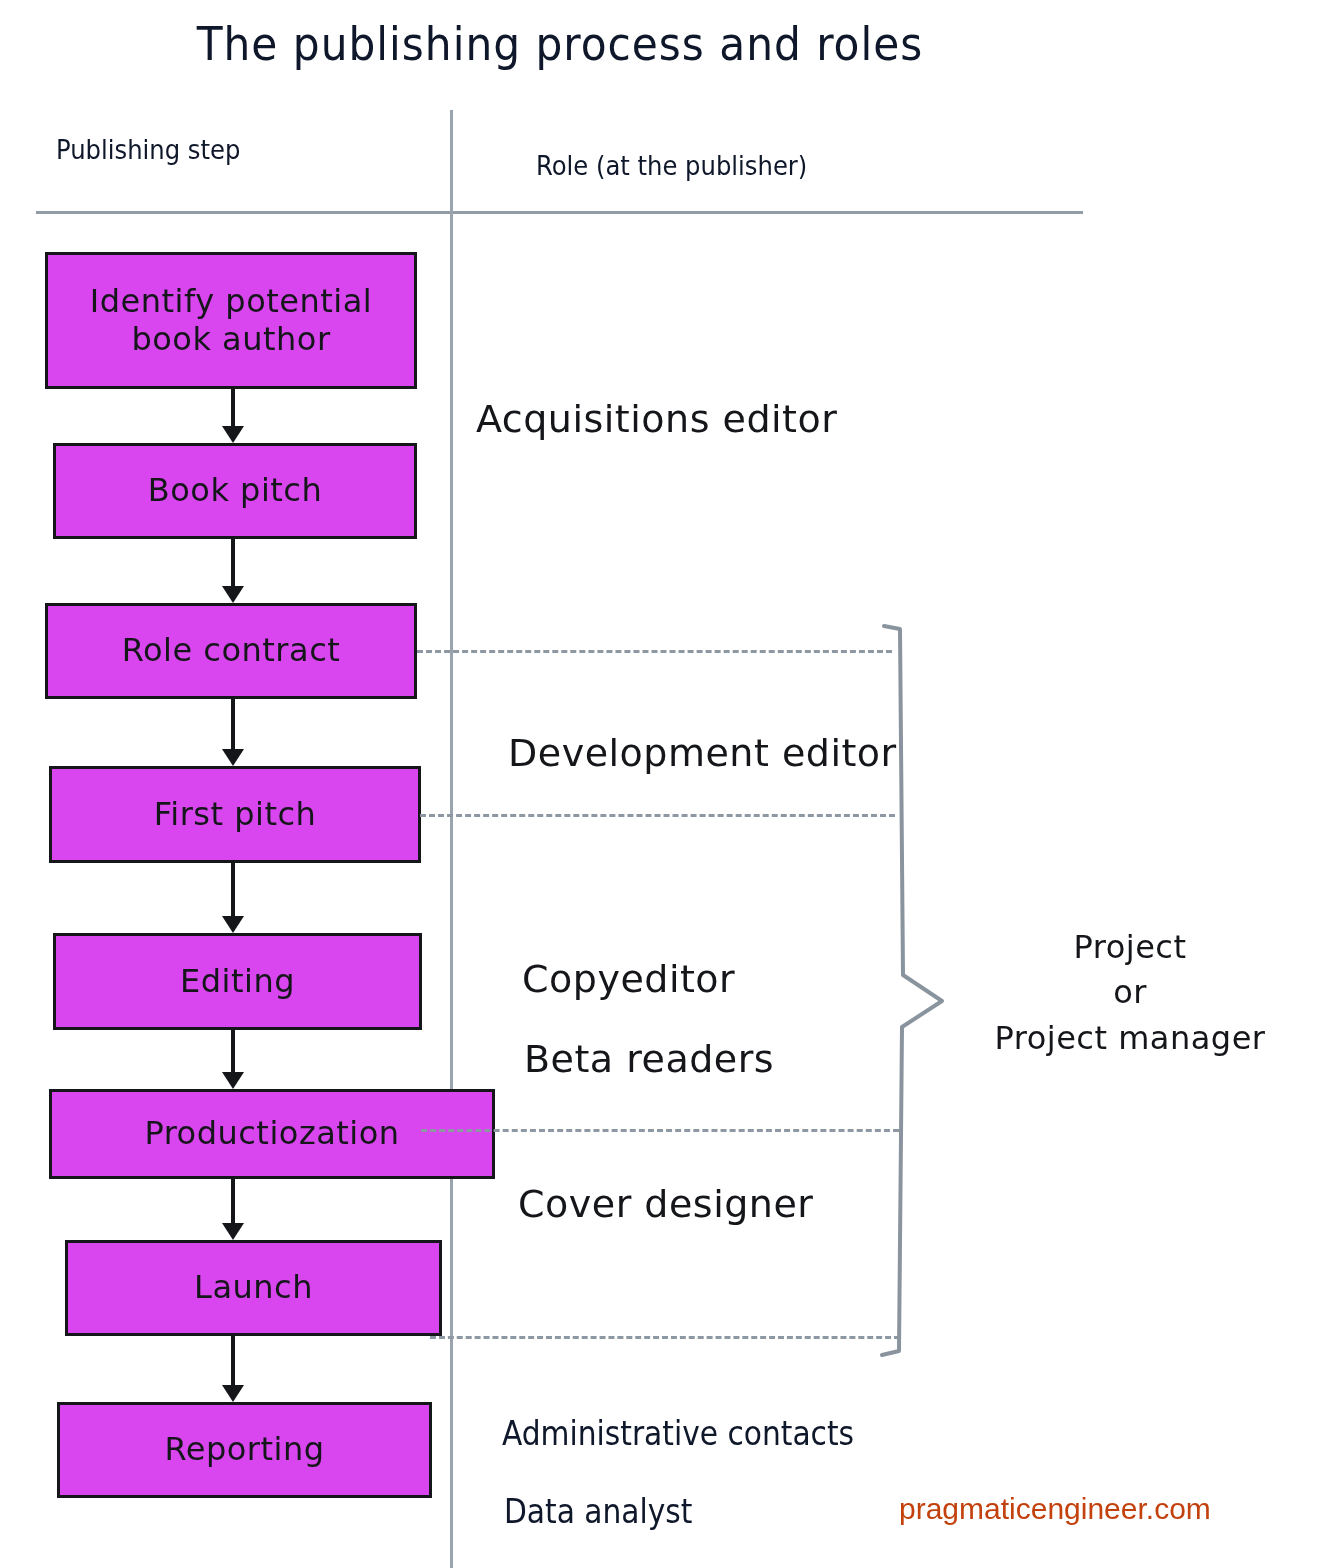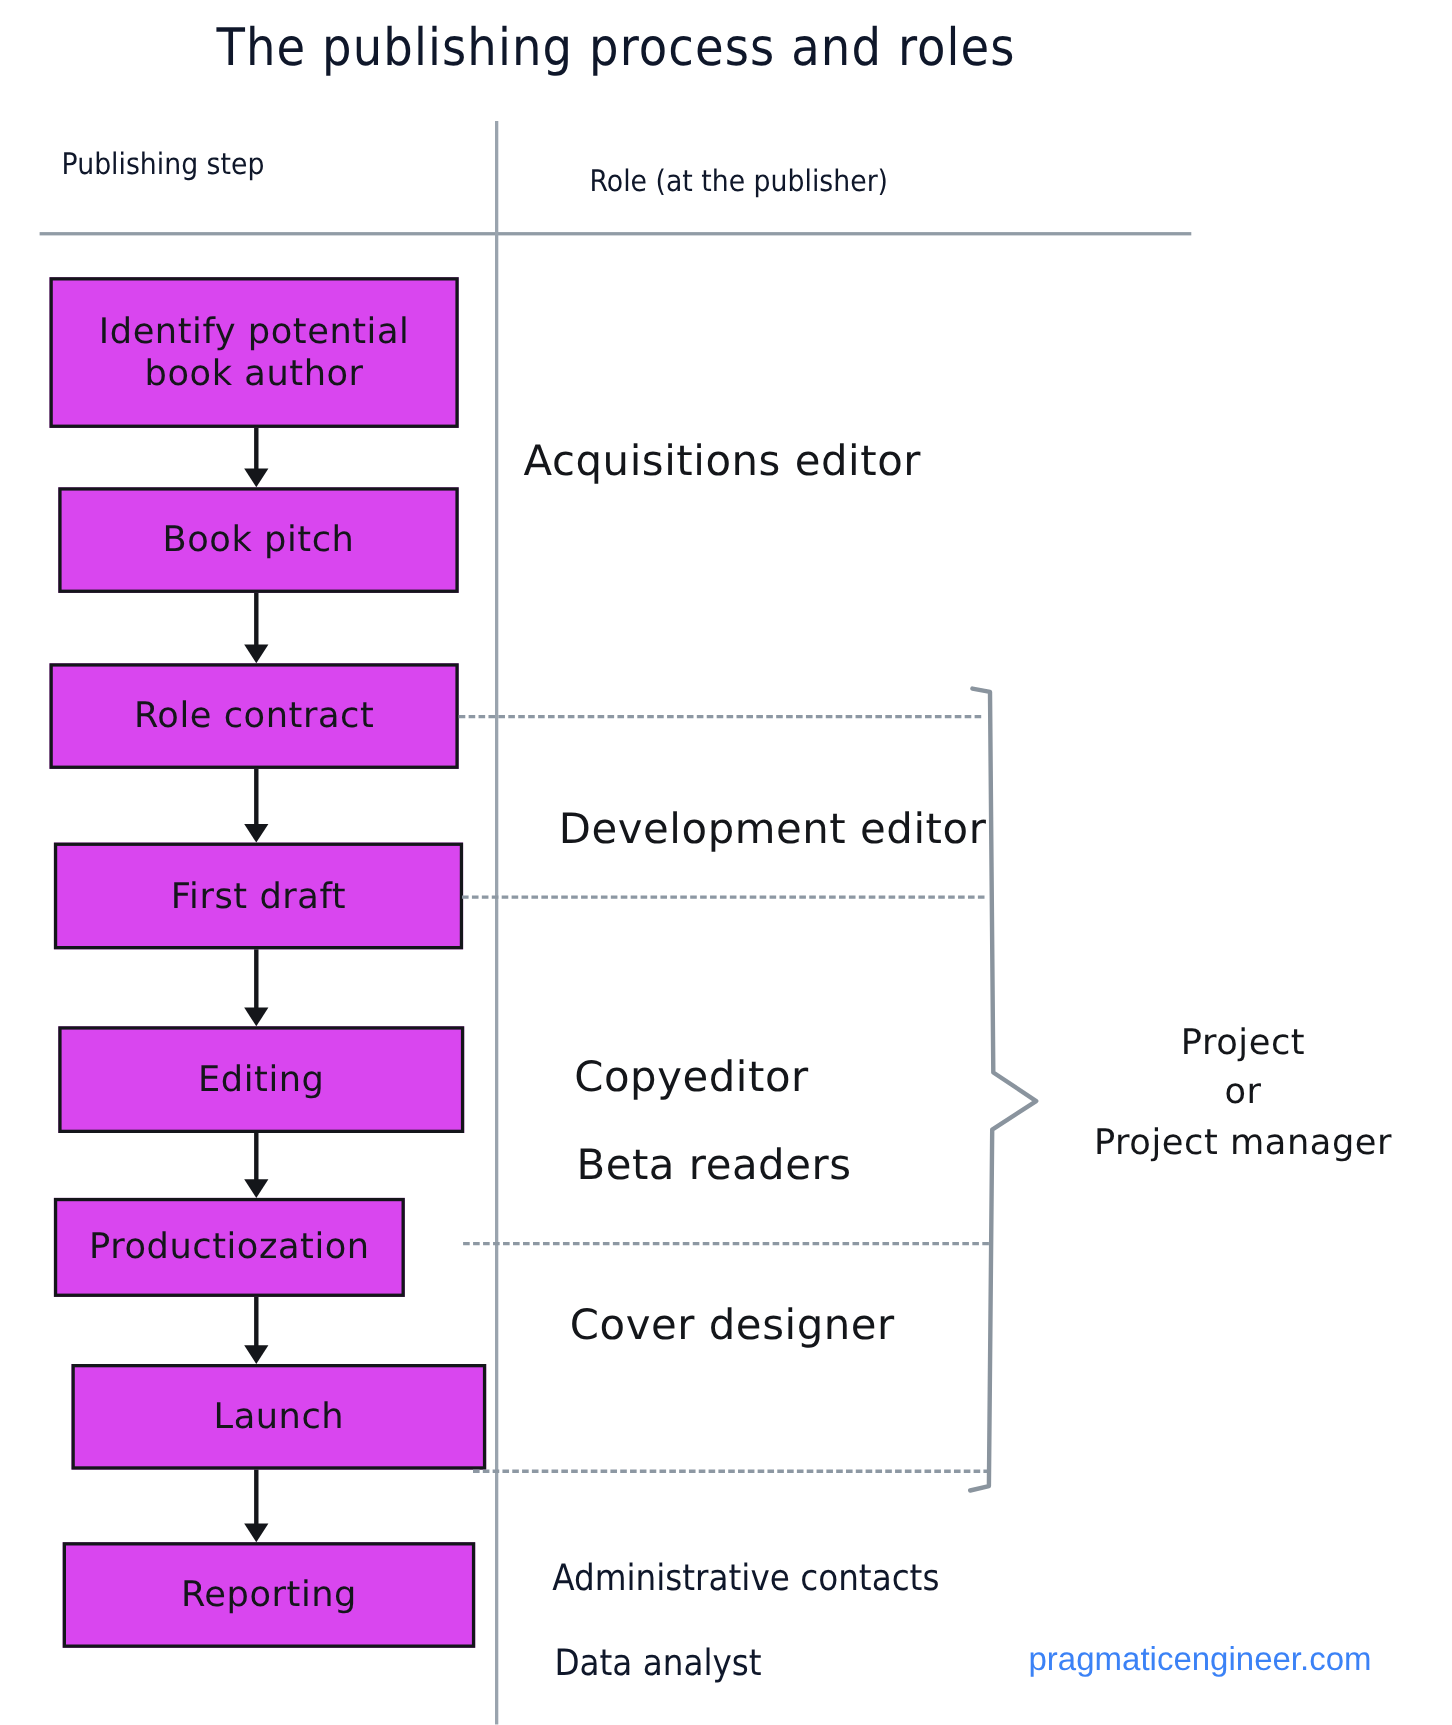--- a/index.html
+++ b/index.html
@@ -86,21 +86,21 @@
     font-size: 32px;
     letter-spacing: 0.5px;
     padding: 0 8px;
   }
 
   #box-identify      { left: 45px;  top: 252px;  width: 372px; height: 137px; }
   #box-pitch         { left: 53px;  top: 443px;  width: 364px; height: 96px;  }
   #box-contract      { left: 45px;  top: 603px;  width: 372px; height: 96px;  }
   #box-first-draft   { left: 49px;  top: 766px;  width: 372px; height: 97px;  }
   #box-editing       { left: 53px;  top: 933px;  width: 369px; height: 97px;  }
-  #box-production    { left: 49px;  top: 1089px; width: 319px; height: 90px;  }
+  #box-production    { left: 49px;  top: 1089px; width: 446px; height: 90px;  }
   #box-launch        { left: 65px;  top: 1240px; width: 377px; height: 96px;  }
   #box-reporting     { left: 57px;  top: 1402px; width: 375px; height: 96px;  }
 
   
   .arrow {
     position: absolute;
     left: 231px;
     width: 4px;
     background: #14161a;
   }
@@ -170,25 +170,25 @@
     text-align: center;
     font-size: 32px;
     line-height: 1.42;
     letter-spacing: 0.5px;
   }
   #brace-label .brace-line { display: block; }
 
   
   #watermark {
     position: absolute;
-    left: 935px;
+    left: 899px;
     top: 1492px;
     font-family: "Liberation Sans", sans-serif;
     font-size: 30px;
-    color: #3b82f6;
+    color: #c2410c;
     letter-spacing: 0px;
     white-space: nowrap;
   }
 </style>
 </head>
 <body>
 
 <div id="canvas">
 
   <div id="diagram-title" class="hand-thin">The publishing process and roles</div>
@@ -205,21 +205,21 @@
 
   <div id="box-pitch" class="flow-box">
     <span class="box-label hand">Book pitch</span>
   </div>
 
   <div id="box-contract" class="flow-box">
     <span class="box-label hand">Role contract</span>
   </div>
 
   <div id="box-first-draft" class="flow-box">
-    <span class="box-label hand">First draft</span>
+    <span class="box-label hand">First pitch</span>
   </div>
 
   <div id="box-editing" class="flow-box">
     <span class="box-label hand">Editing</span>
   </div>
 
   <div id="box-production" class="flow-box">
     <span class="box-label hand">Productiozation</span>
   </div>
 

